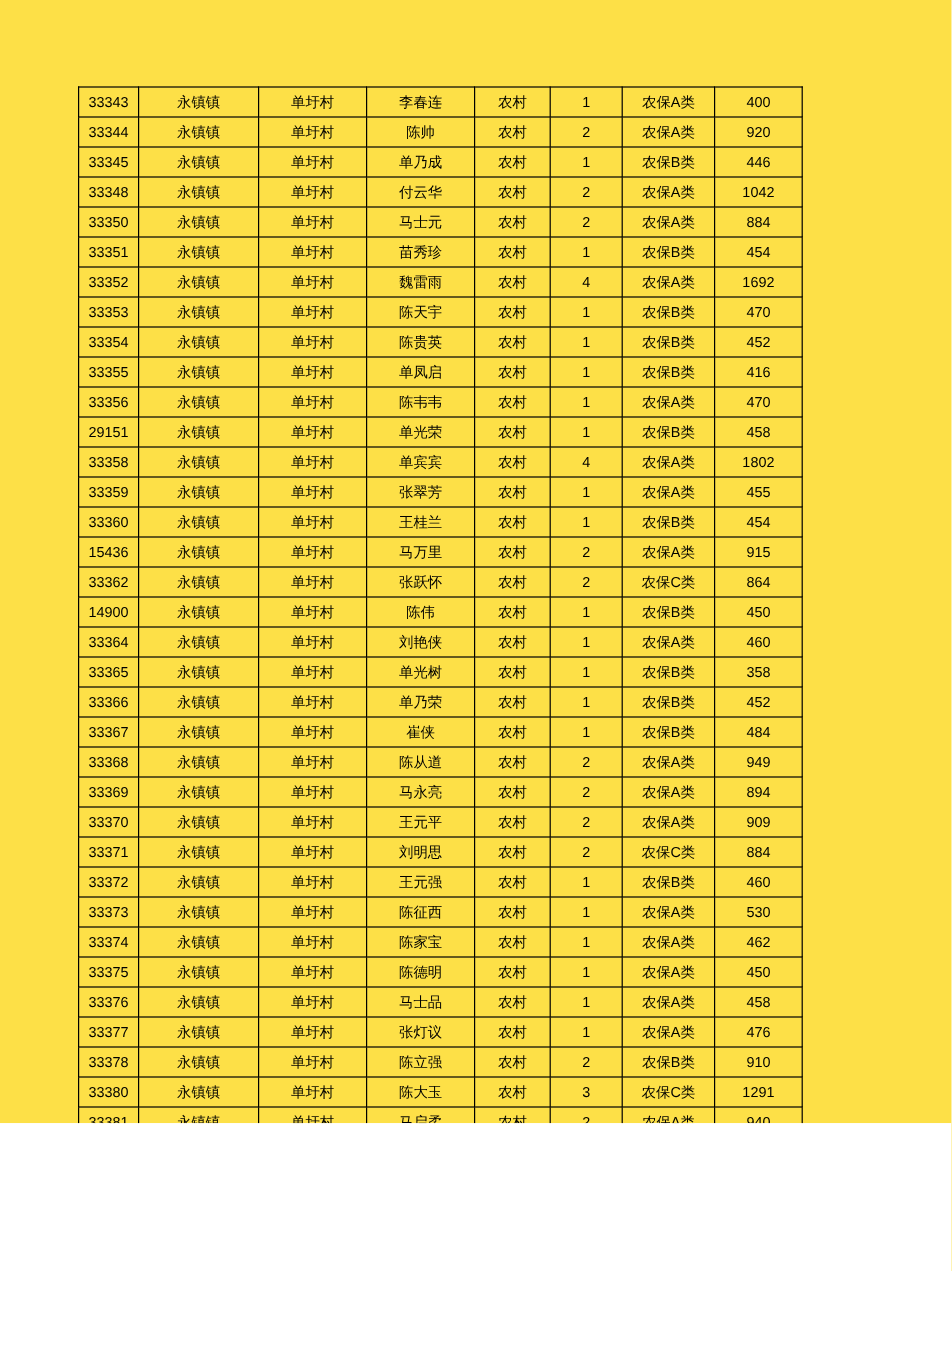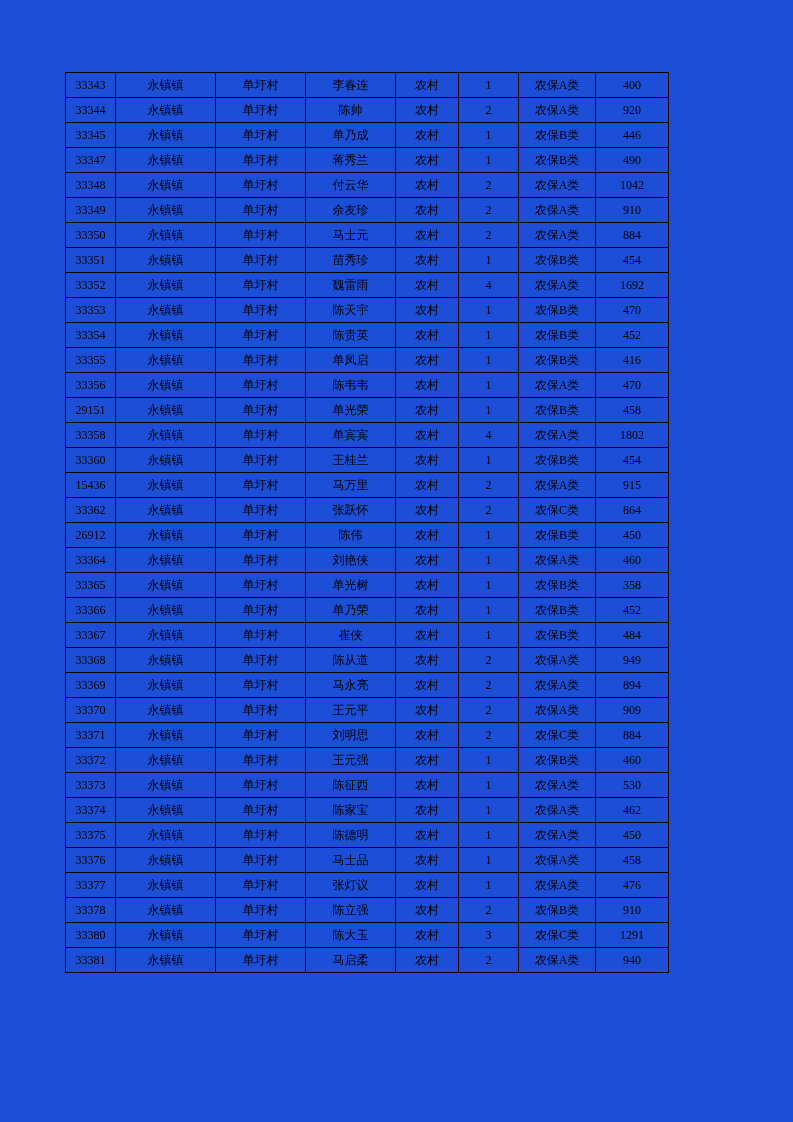--- a/index.html
+++ b/index.html
@@ -3,24 +3,24 @@
 <meta charset="utf-8">
 <style>
   html, body {
     margin: 0;
     padding: 0;
     background: #ffffff;
   }
   .page {
     position: relative;
     width: 793px;
-    height: 1122px;
-    background: #1d4ed8;
+    height: 936px;
+    background: #fde047;
     overflow: hidden;
-    font-family: Liberation Serif, serif;
+    font-family: Liberation Sans, sans-serif;
   }
   table.records {
     position: absolute;
     left: 65px;
     top: 72px;
     border-collapse: collapse;
     table-layout: fixed;
   }
   table.records td {
     border: 1px solid #000000;
@@ -82,50 +82,30 @@
           <td>33345</td>
           <td>永镇镇</td>
           <td>单圩村</td>
           <td>单乃成</td>
           <td>农村</td>
           <td>1</td>
           <td>农保B类</td>
           <td>446</td>
         </tr>
         <tr>
-          <td>33347</td>
-          <td>永镇镇</td>
-          <td>单圩村</td>
-          <td>蒋秀兰</td>
-          <td>农村</td>
-          <td>1</td>
-          <td>农保B类</td>
-          <td>490</td>
-        </tr>
-        <tr>
           <td>33348</td>
           <td>永镇镇</td>
           <td>单圩村</td>
           <td>付云华</td>
           <td>农村</td>
           <td>2</td>
           <td>农保A类</td>
           <td>1042</td>
         </tr>
         <tr>
-          <td>33349</td>
-          <td>永镇镇</td>
-          <td>单圩村</td>
-          <td>余友珍</td>
-          <td>农村</td>
-          <td>2</td>
-          <td>农保A类</td>
-          <td>910</td>
-        </tr>
-        <tr>
           <td>33350</td>
           <td>永镇镇</td>
           <td>单圩村</td>
           <td>马士元</td>
           <td>农村</td>
           <td>2</td>
           <td>农保A类</td>
           <td>884</td>
         </tr>
         <tr>
@@ -200,20 +180,30 @@
         </tr>
         <tr>
           <td>33358</td>
           <td>永镇镇</td>
           <td>单圩村</td>
           <td>单宾宾</td>
           <td>农村</td>
           <td>4</td>
           <td>农保A类</td>
           <td>1802</td>
+        </tr>
+        <tr>
+          <td>33359</td>
+          <td>永镇镇</td>
+          <td>单圩村</td>
+          <td>张翠芳</td>
+          <td>农村</td>
+          <td>1</td>
+          <td>农保A类</td>
+          <td>455</td>
         </tr>
         <tr>
           <td>33360</td>
           <td>永镇镇</td>
           <td>单圩村</td>
           <td>王桂兰</td>
           <td>农村</td>
           <td>1</td>
           <td>农保B类</td>
           <td>454</td>
@@ -232,21 +222,21 @@
           <td>33362</td>
           <td>永镇镇</td>
           <td>单圩村</td>
           <td>张跃怀</td>
           <td>农村</td>
           <td>2</td>
           <td>农保C类</td>
           <td>864</td>
         </tr>
         <tr>
-          <td>26912</td>
+          <td>14900</td>
           <td>永镇镇</td>
           <td>单圩村</td>
           <td>陈伟</td>
           <td>农村</td>
           <td>1</td>
           <td>农保B类</td>
           <td>450</td>
         </tr>
         <tr>
           <td>33364</td>

